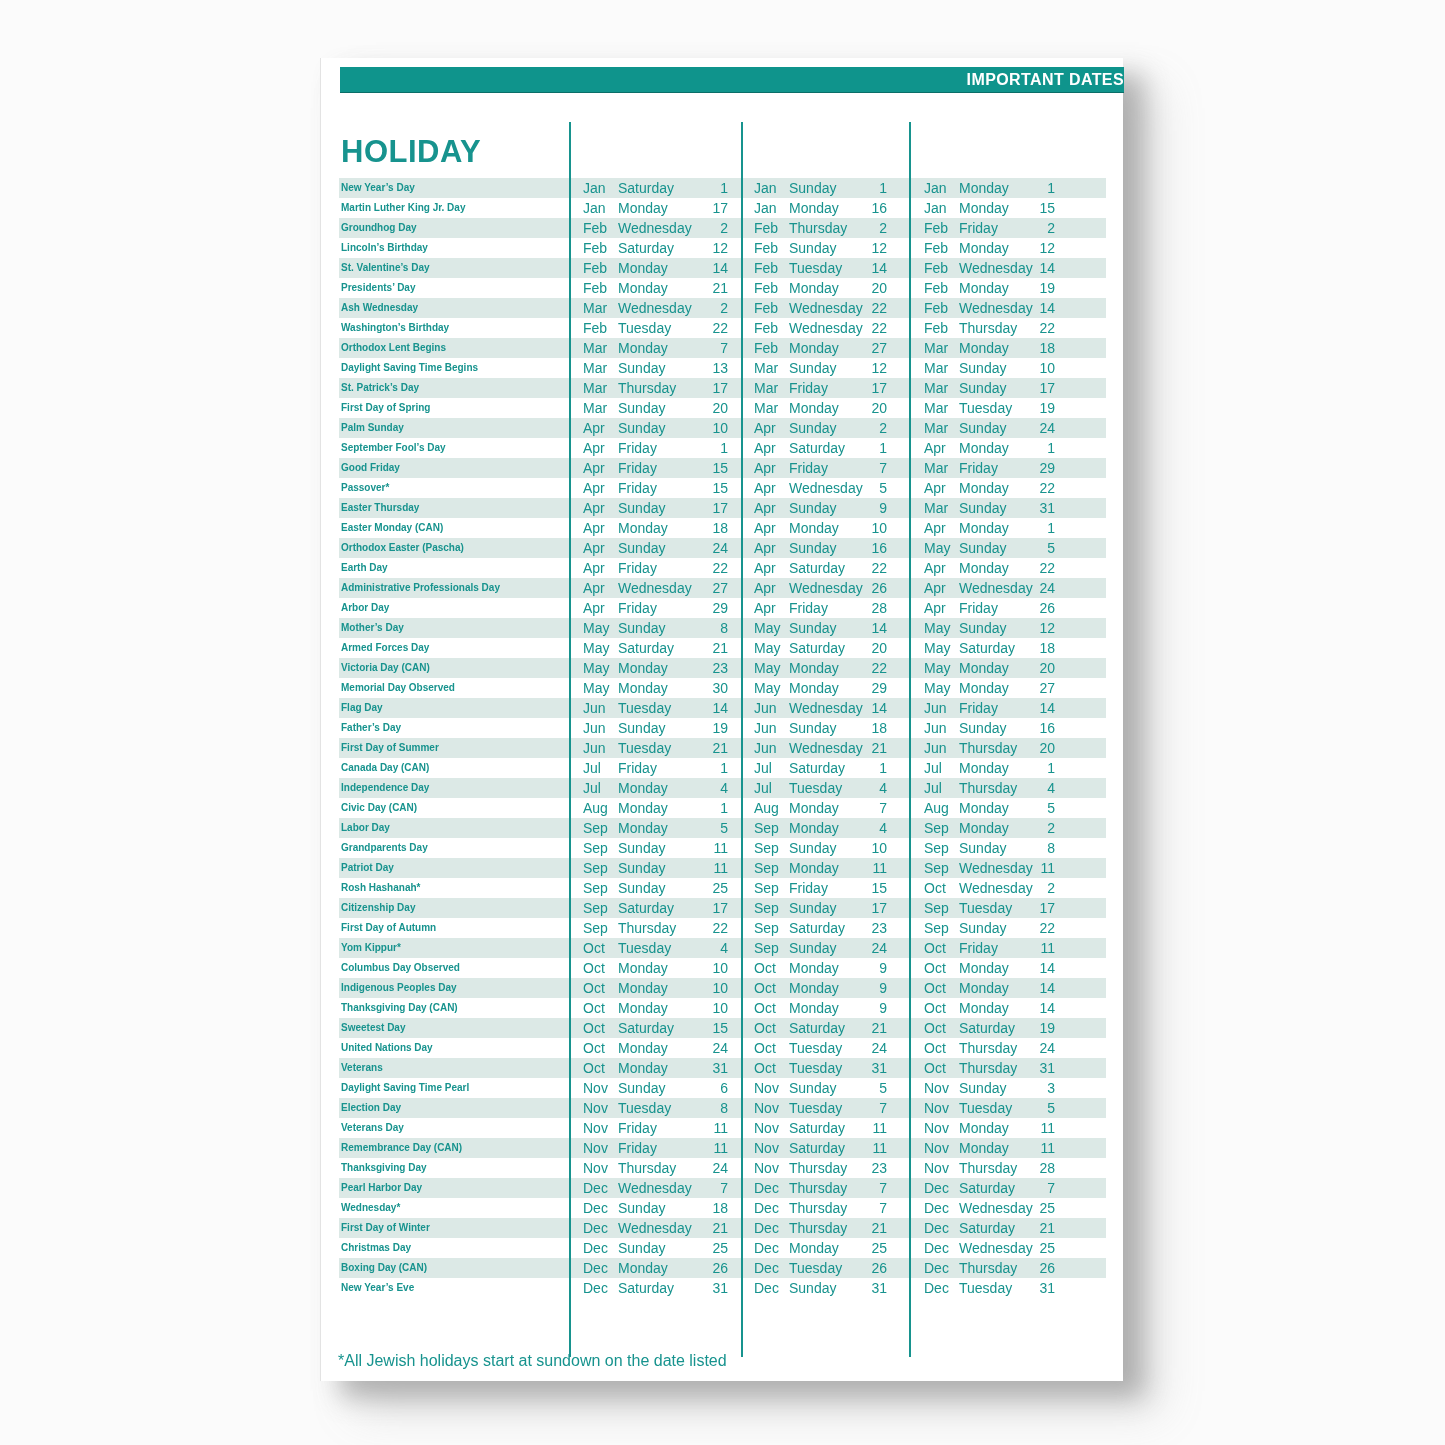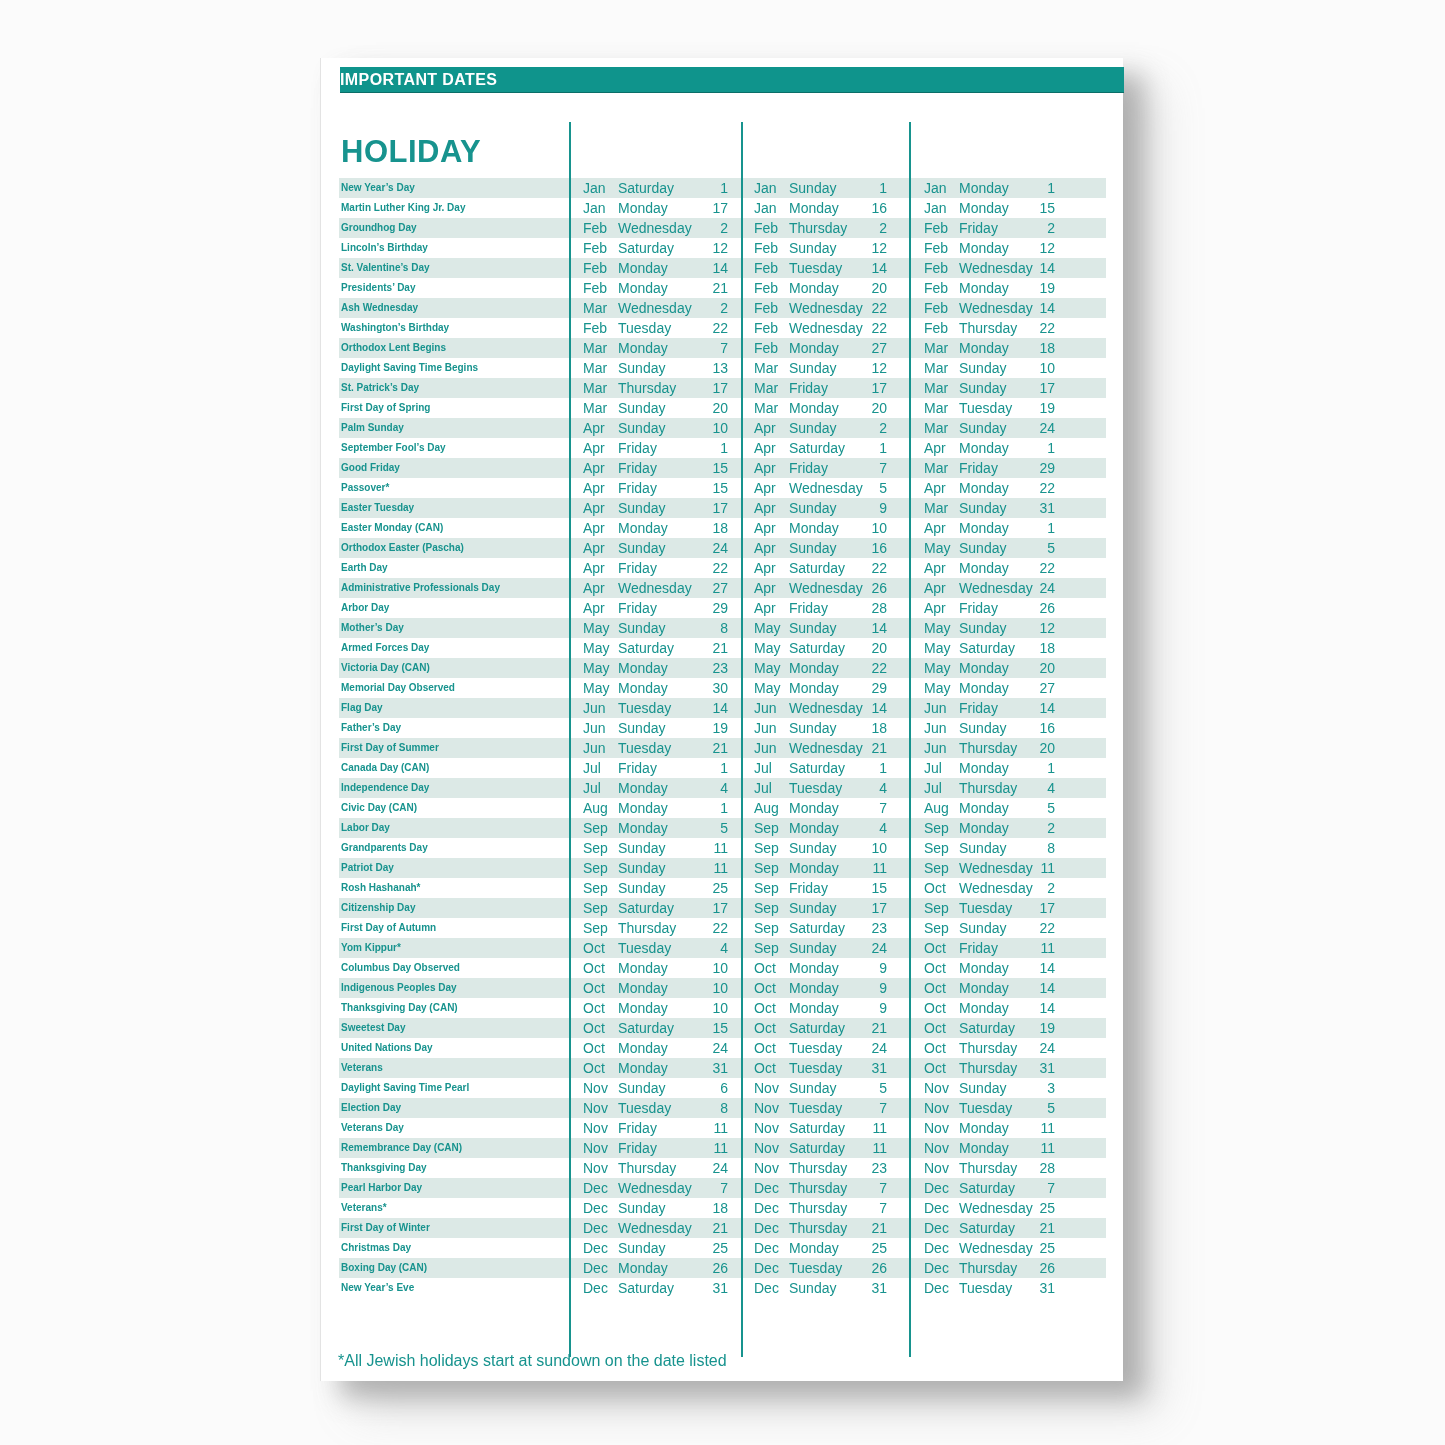--- a/index.html
+++ b/index.html
@@ -25,21 +25,21 @@
   }
   .banner{
     position:absolute;
     left:19px; top:9px;
     width:784px; height:26px;
     background:var(--teal);
     color:#ffffff;
     font-weight:bold;
     font-size:16px;
     letter-spacing:.4px;
-    text-align:left;
+    text-align:right;
     line-height:26px;
     border-bottom:1px solid #0a6e68;
   }
   .section-title{
     position:absolute;
     left:20px; top:78px;
     display:inline-block;
     color:var(--text-teal);
     font-weight:bold;
     font-size:31px;
@@ -290,21 +290,21 @@
         <span class="w1">Friday</span>
         <span class="d1">15</span>
         <span class="m2">Apr</span>
         <span class="w2">Wednesday</span>
         <span class="d2">5</span>
         <span class="m3">Apr</span>
         <span class="w3">Monday</span>
         <span class="d3">22</span>
       </div>
       <div class="row">
-        <span class="name">Easter Tuesday</span>
+        <span class="name">Easter Thursday</span>
         <span class="m1">Apr</span>
         <span class="w1">Sunday</span>
         <span class="d1">17</span>
         <span class="m2">Apr</span>
         <span class="w2">Sunday</span>
         <span class="d2">9</span>
         <span class="m3">Mar</span>
         <span class="w3">Sunday</span>
         <span class="d3">31</span>
       </div>
@@ -710,21 +710,21 @@
         <span class="w1">Wednesday</span>
         <span class="d1">7</span>
         <span class="m2">Dec</span>
         <span class="w2">Thursday</span>
         <span class="d2">7</span>
         <span class="m3">Dec</span>
         <span class="w3">Saturday</span>
         <span class="d3">7</span>
       </div>
       <div class="row">
-        <span class="name">Veterans*</span>
+        <span class="name">Wednesday*</span>
         <span class="m1">Dec</span>
         <span class="w1">Sunday</span>
         <span class="d1">18</span>
         <span class="m2">Dec</span>
         <span class="w2">Thursday</span>
         <span class="d2">7</span>
         <span class="m3">Dec</span>
         <span class="w3">Wednesday</span>
         <span class="d3">25</span>
       </div>

